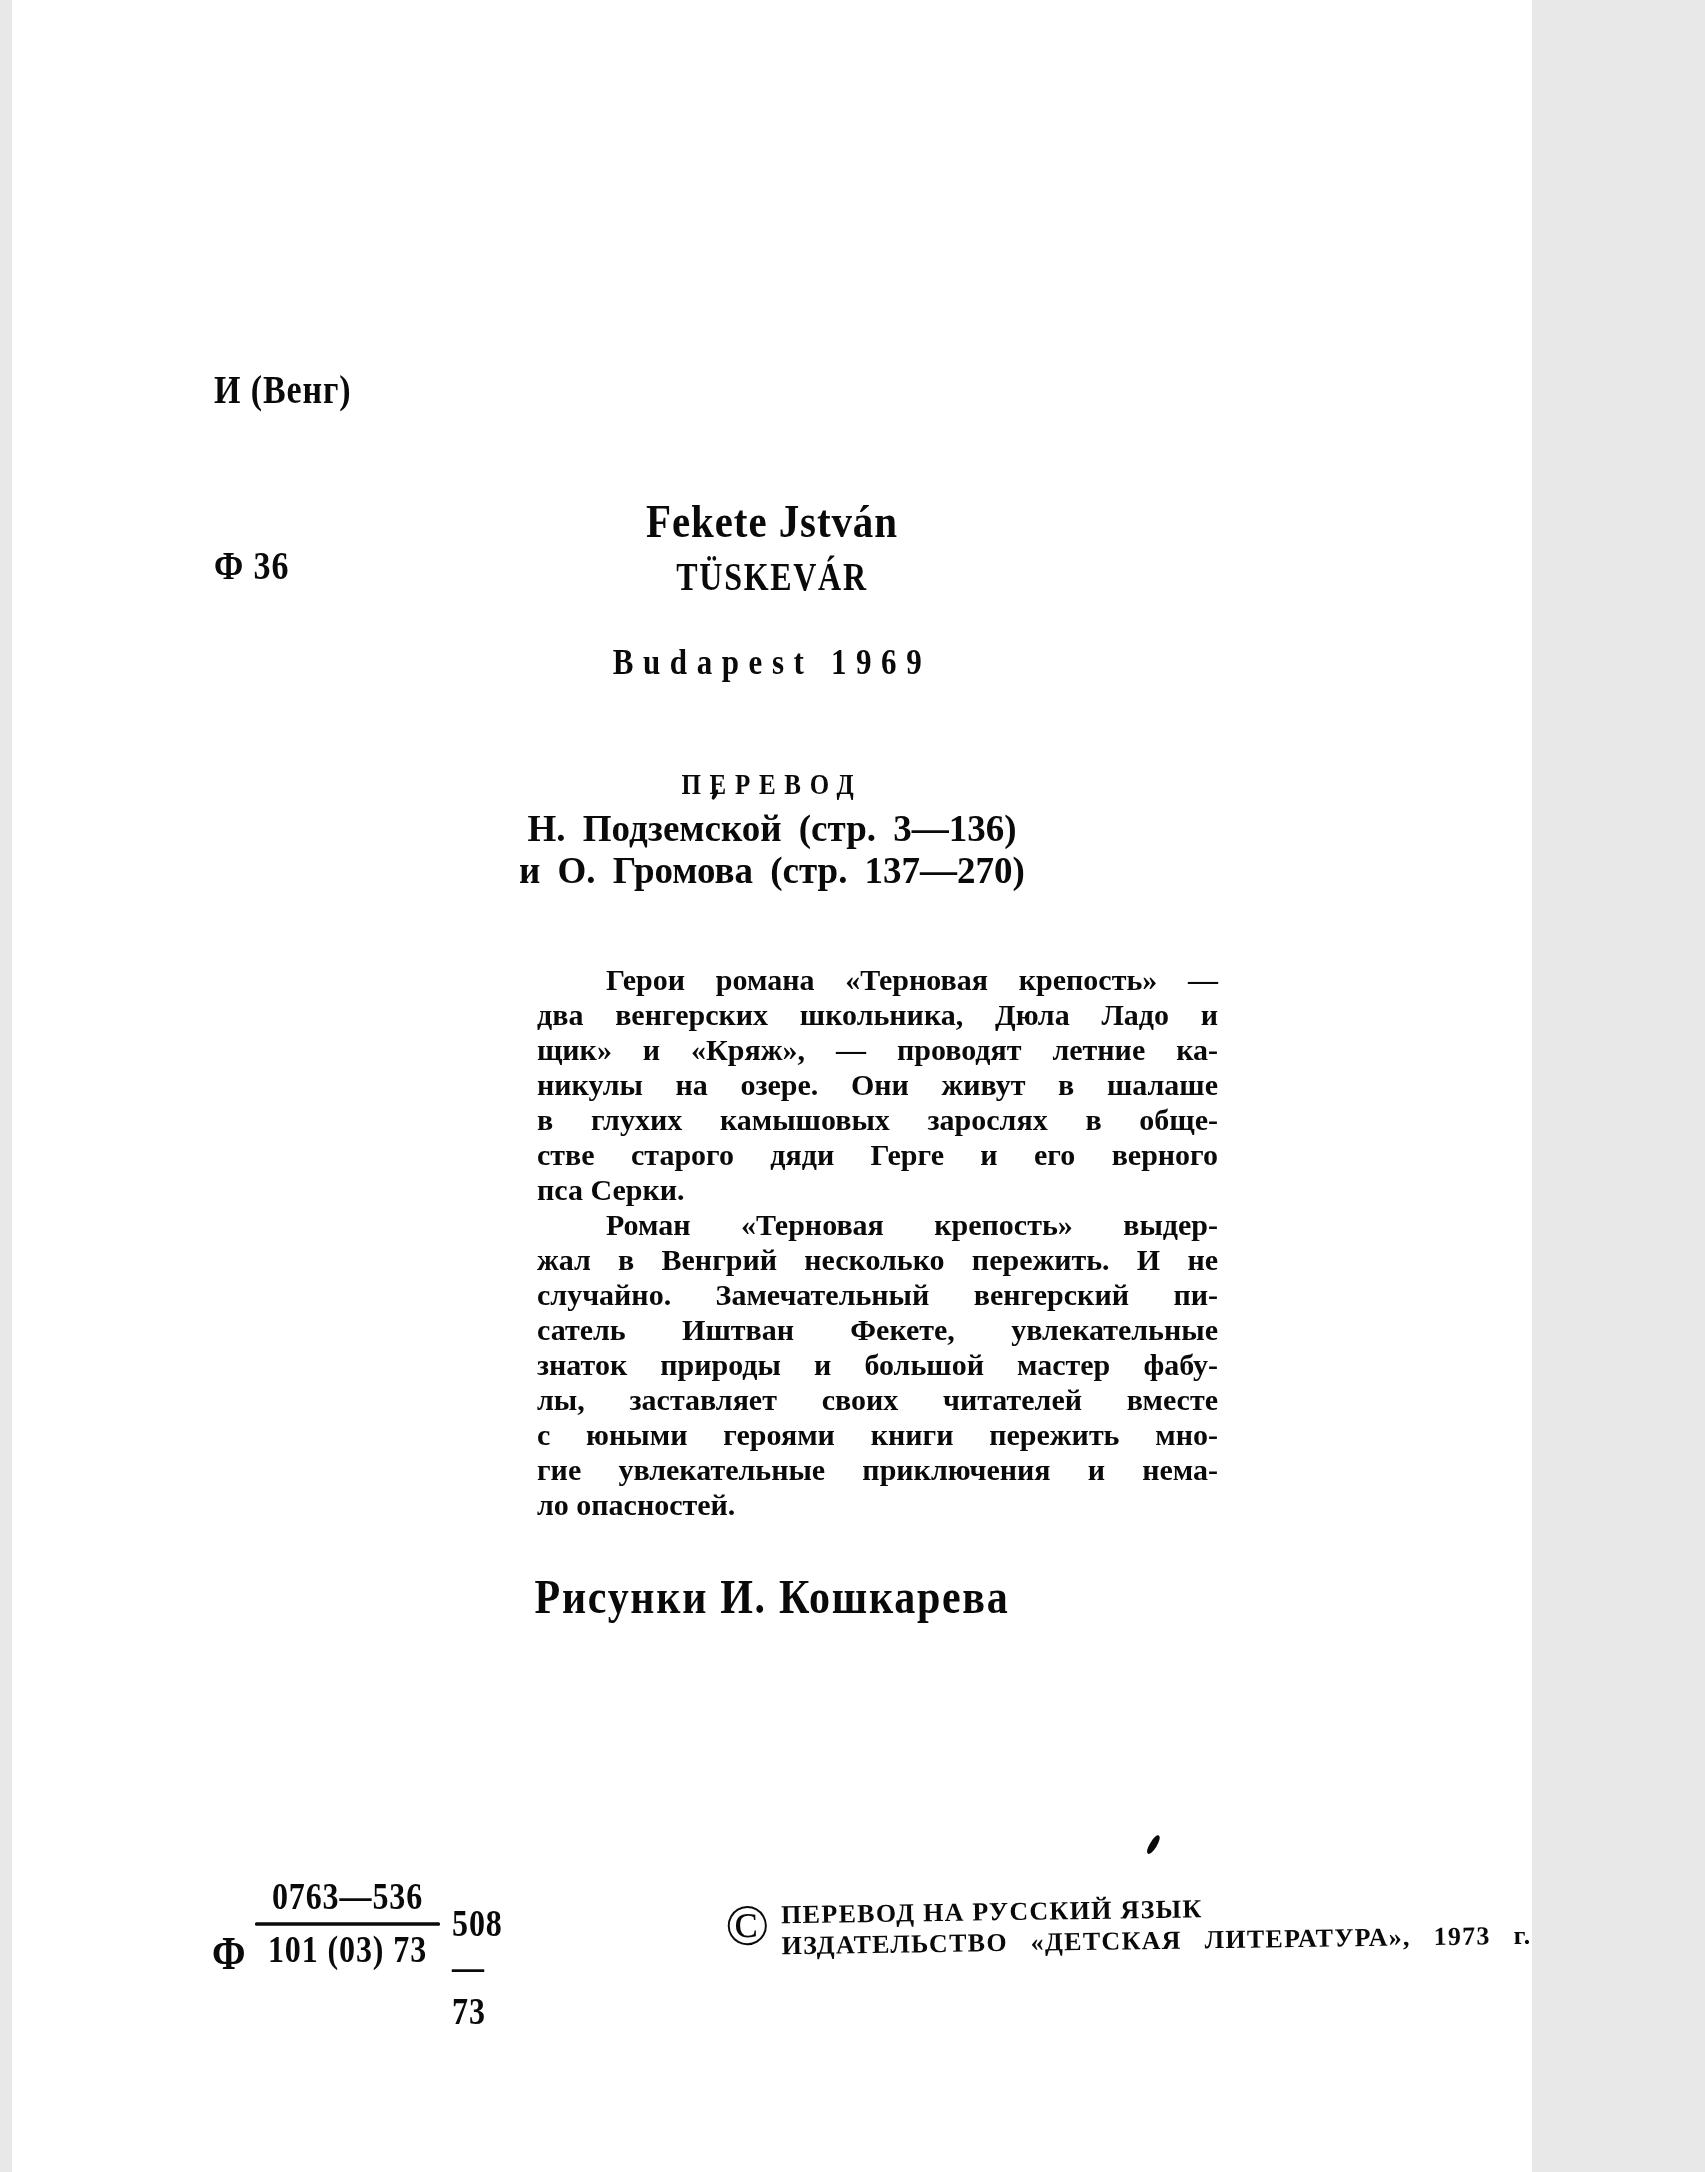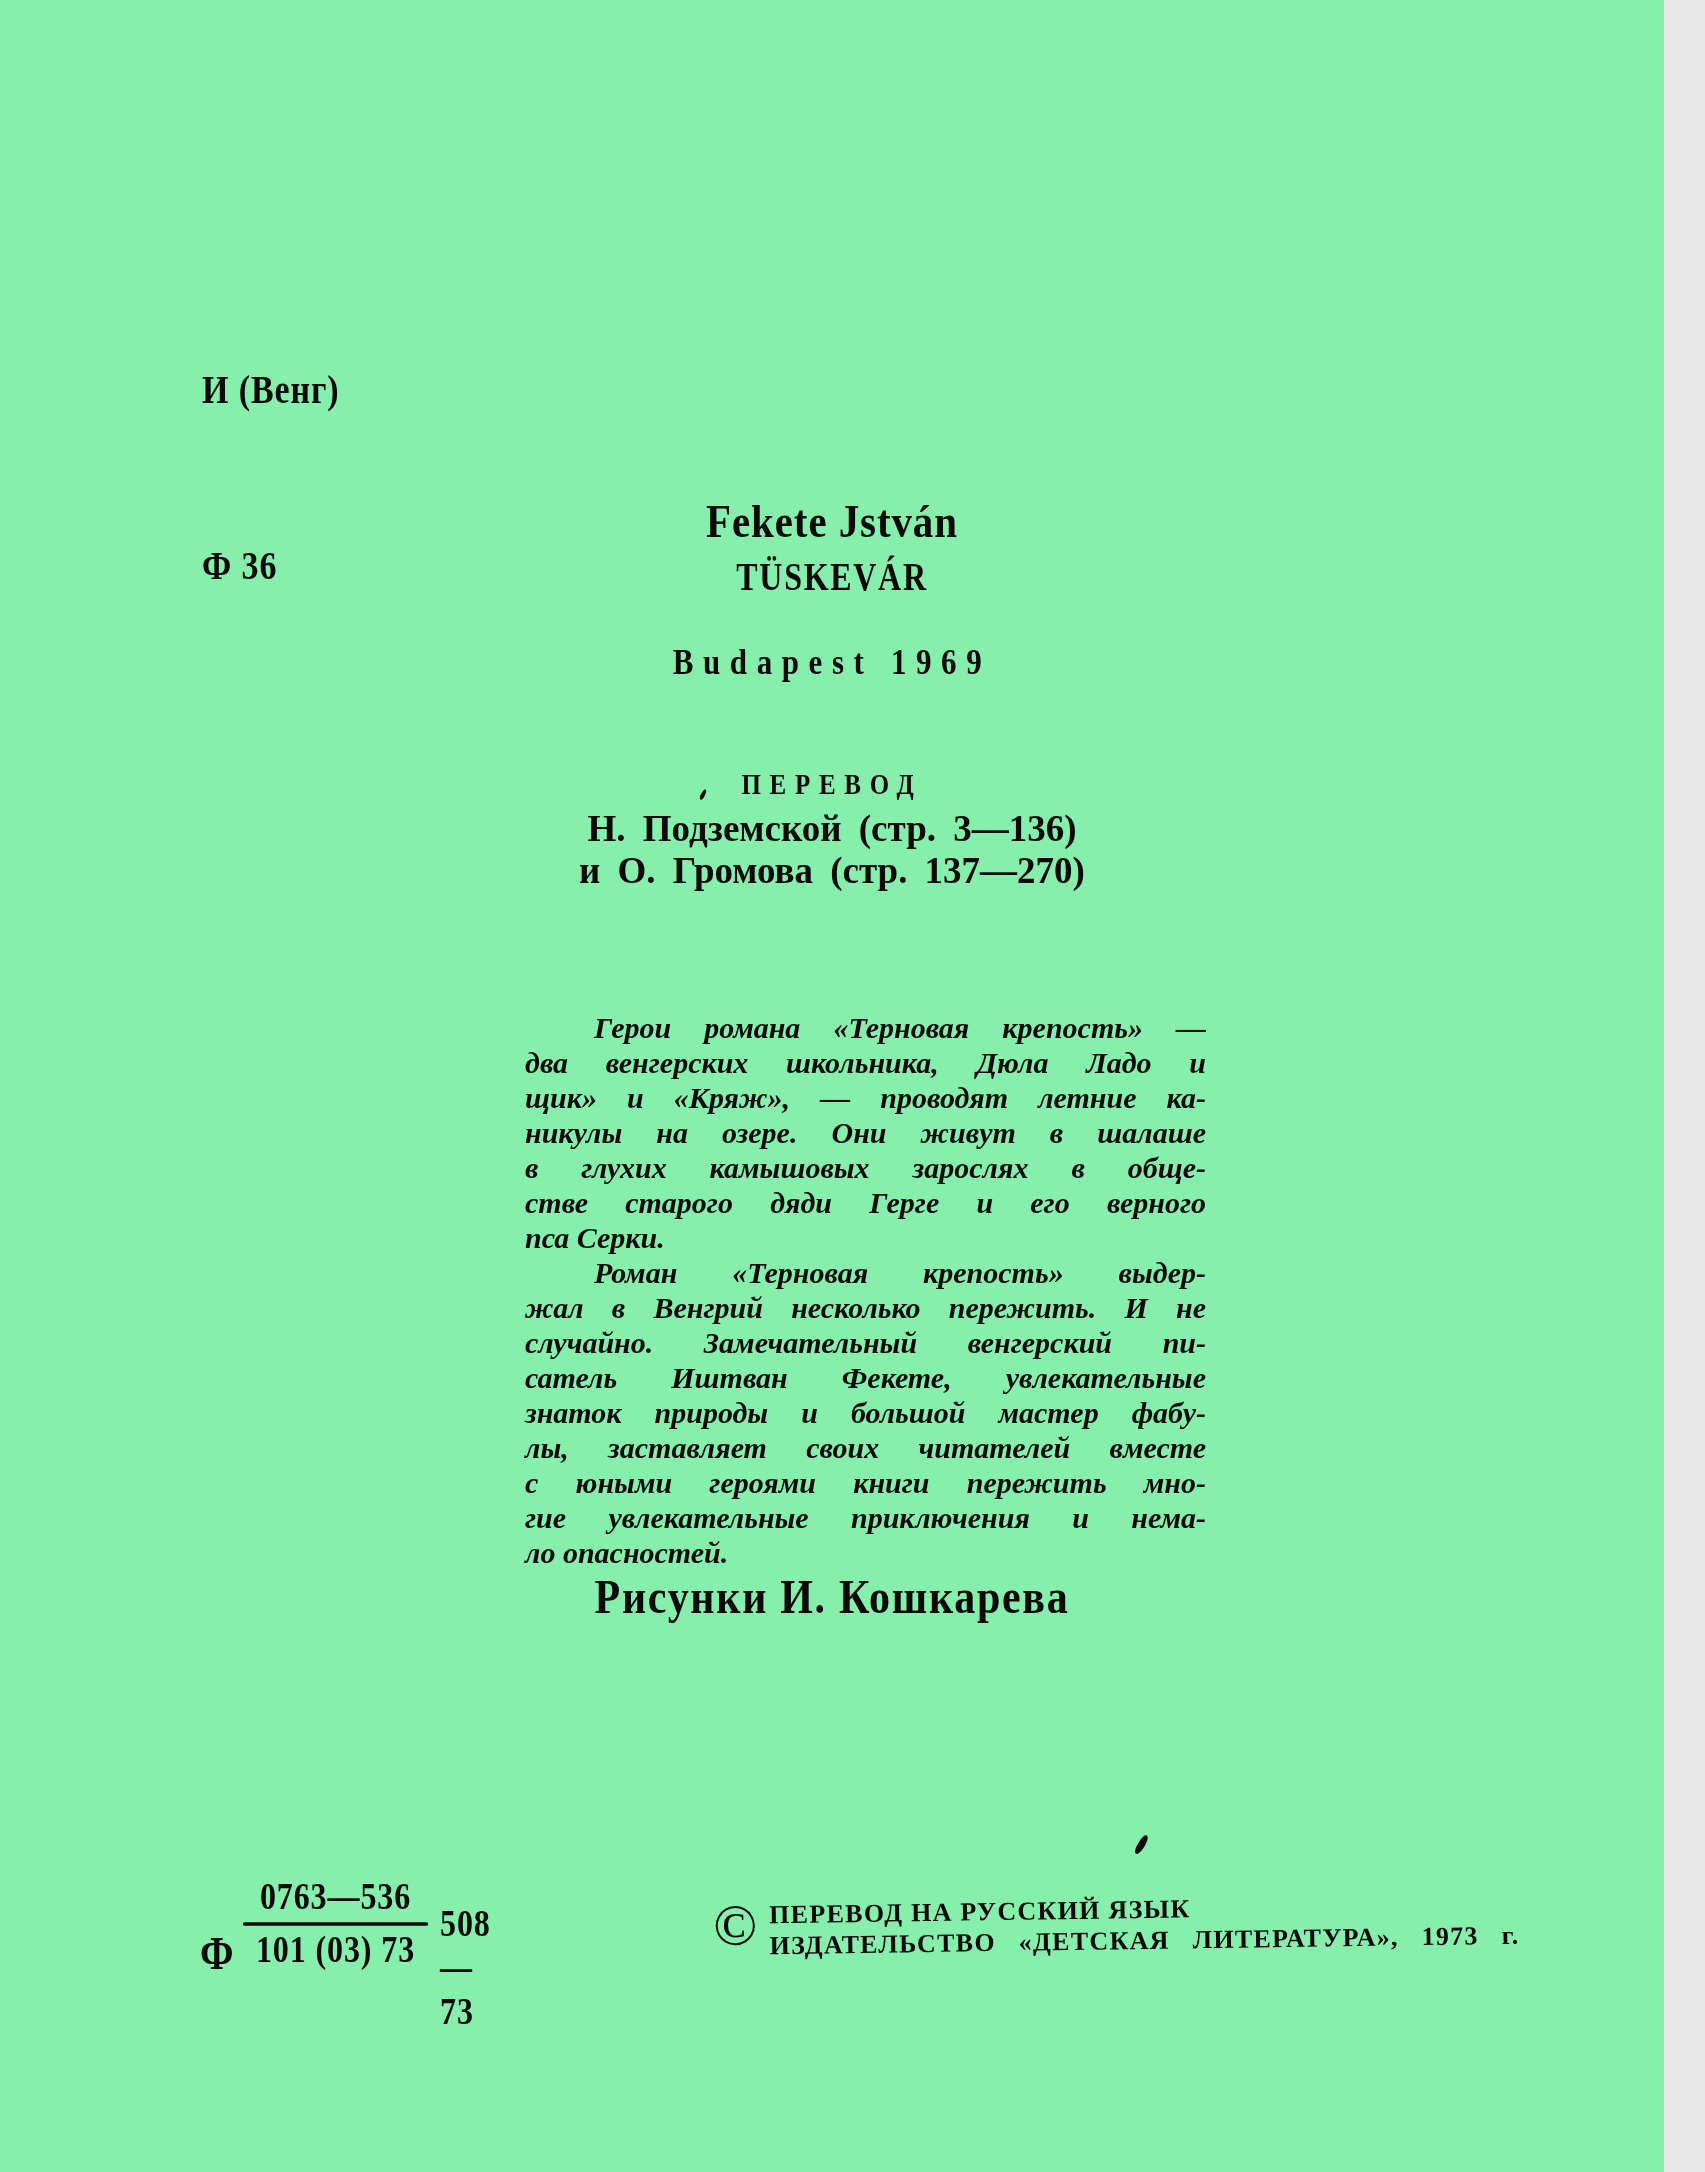--- a/index.html
+++ b/index.html
@@ -1,23 +1,24 @@
 <!DOCTYPE html>
 <html style="font-size:7px"><head>
 <meta charset="utf-8">
 <style>
   html, body { margin: 0; padding: 0; background: #e8e8e8; }
   .page {
     position: relative;
-    width: 1664px;
+    width: 1520px;
     height: 2172px;
-    background: #86efac;
+    background: #ffffff;
     color: #0a0a0a;
     font-family: "Liberation Serif", "DejaVu Serif", serif;
     overflow: hidden;
+    margin-left: 12px;
   }
   .abs { position: absolute; }
   .centered { left: 0; width: 100%; text-align: center; }
   .condensed { transform: scaleY(1.15); transform-origin: center top; }
   .condensed-left { transform: scaleY(1.15); transform-origin: left top; }
 
   
   .classification {
     left: 202px; top: 243px;
     font-size: 34px; font-weight: bold;
@@ -34,22 +35,22 @@
   
   .perevod    { top: 769px; font-size: 25px; font-weight: bold; letter-spacing: 8.7px; }
   .translators {
     top: 808px;
     font-size: 37px; font-weight: bold; 
     line-height: 42px; word-spacing: 7.9px;
   }
 
   
   .annotation {
-    left: 525px; top: 1010px; width: 681px;
-    font-size: 30px; font-weight: bold; font-style: italic;
+    left: 525px; top: 962px; width: 681px;
+    font-size: 30px; font-weight: bold; 
     line-height: 35px;
   }
   .ann-line { text-align: justify; text-align-last: justify; }
   .ann-line.flush { text-align: right; text-align-last: left; }
   .ann-line.indent { text-indent: 69px; }
 
   
   .credit { top: 1569px; font-size: 42px; font-weight: bold; letter-spacing: 1.7px; }
 
   

